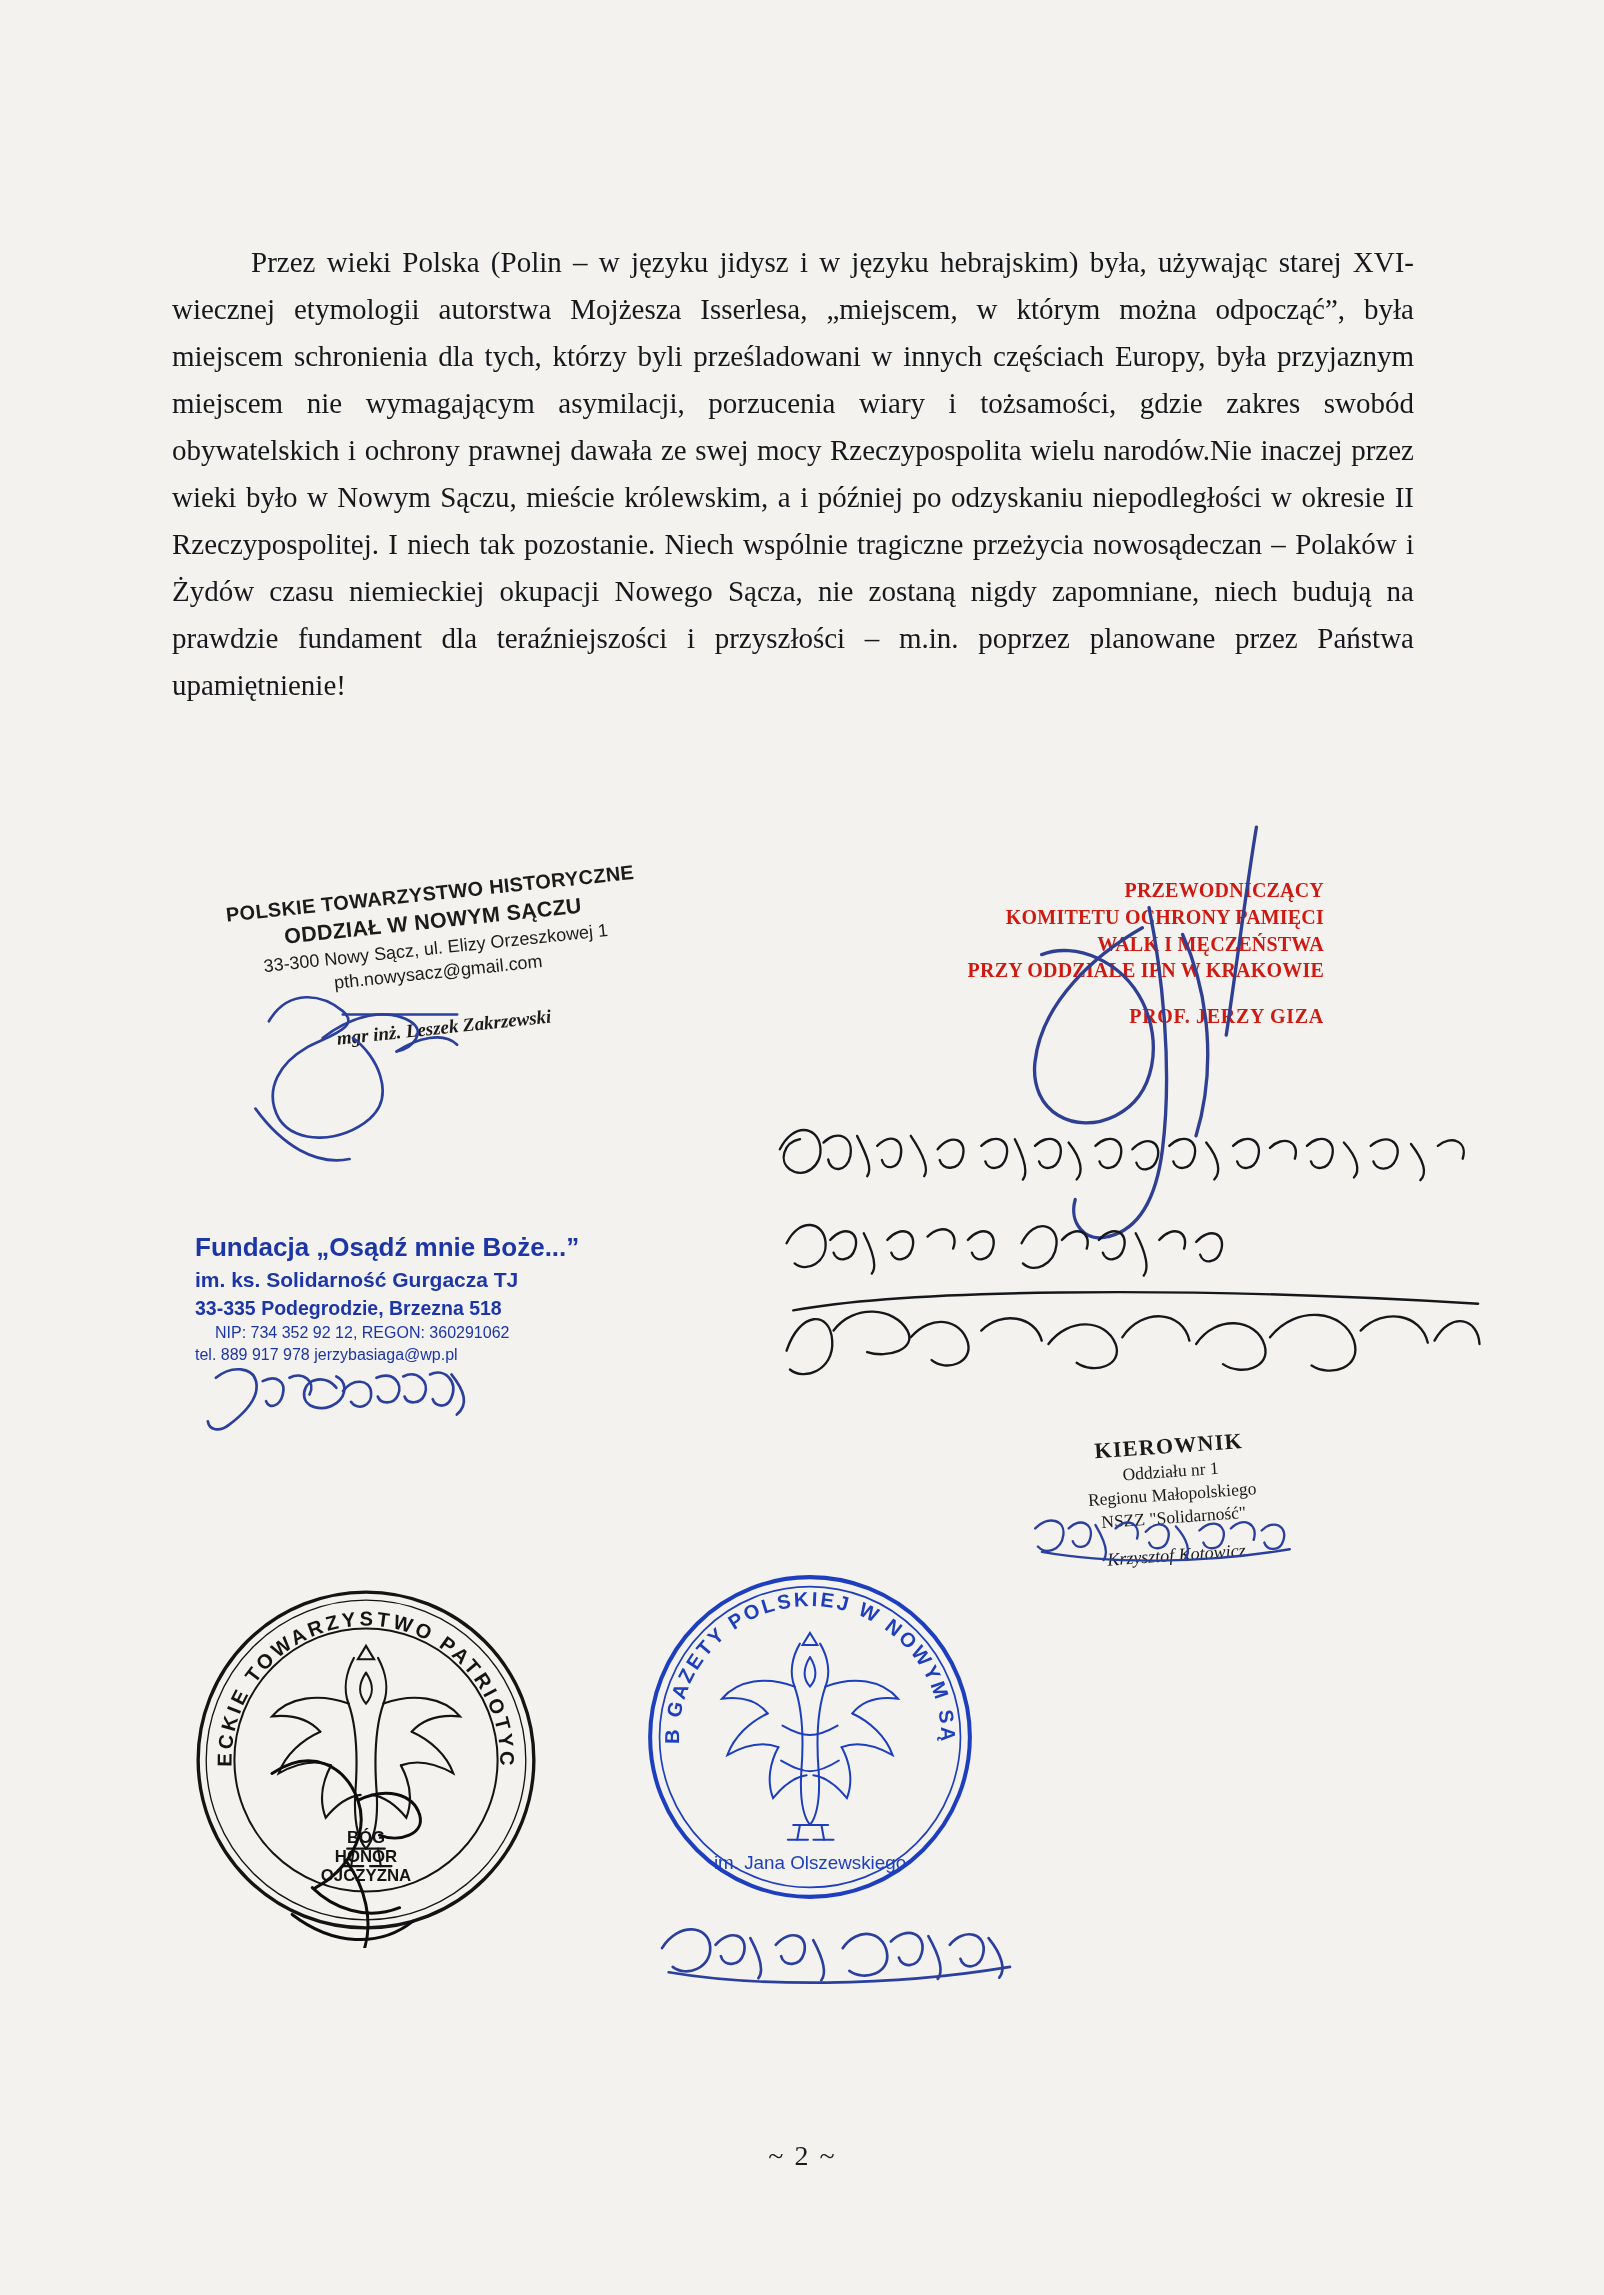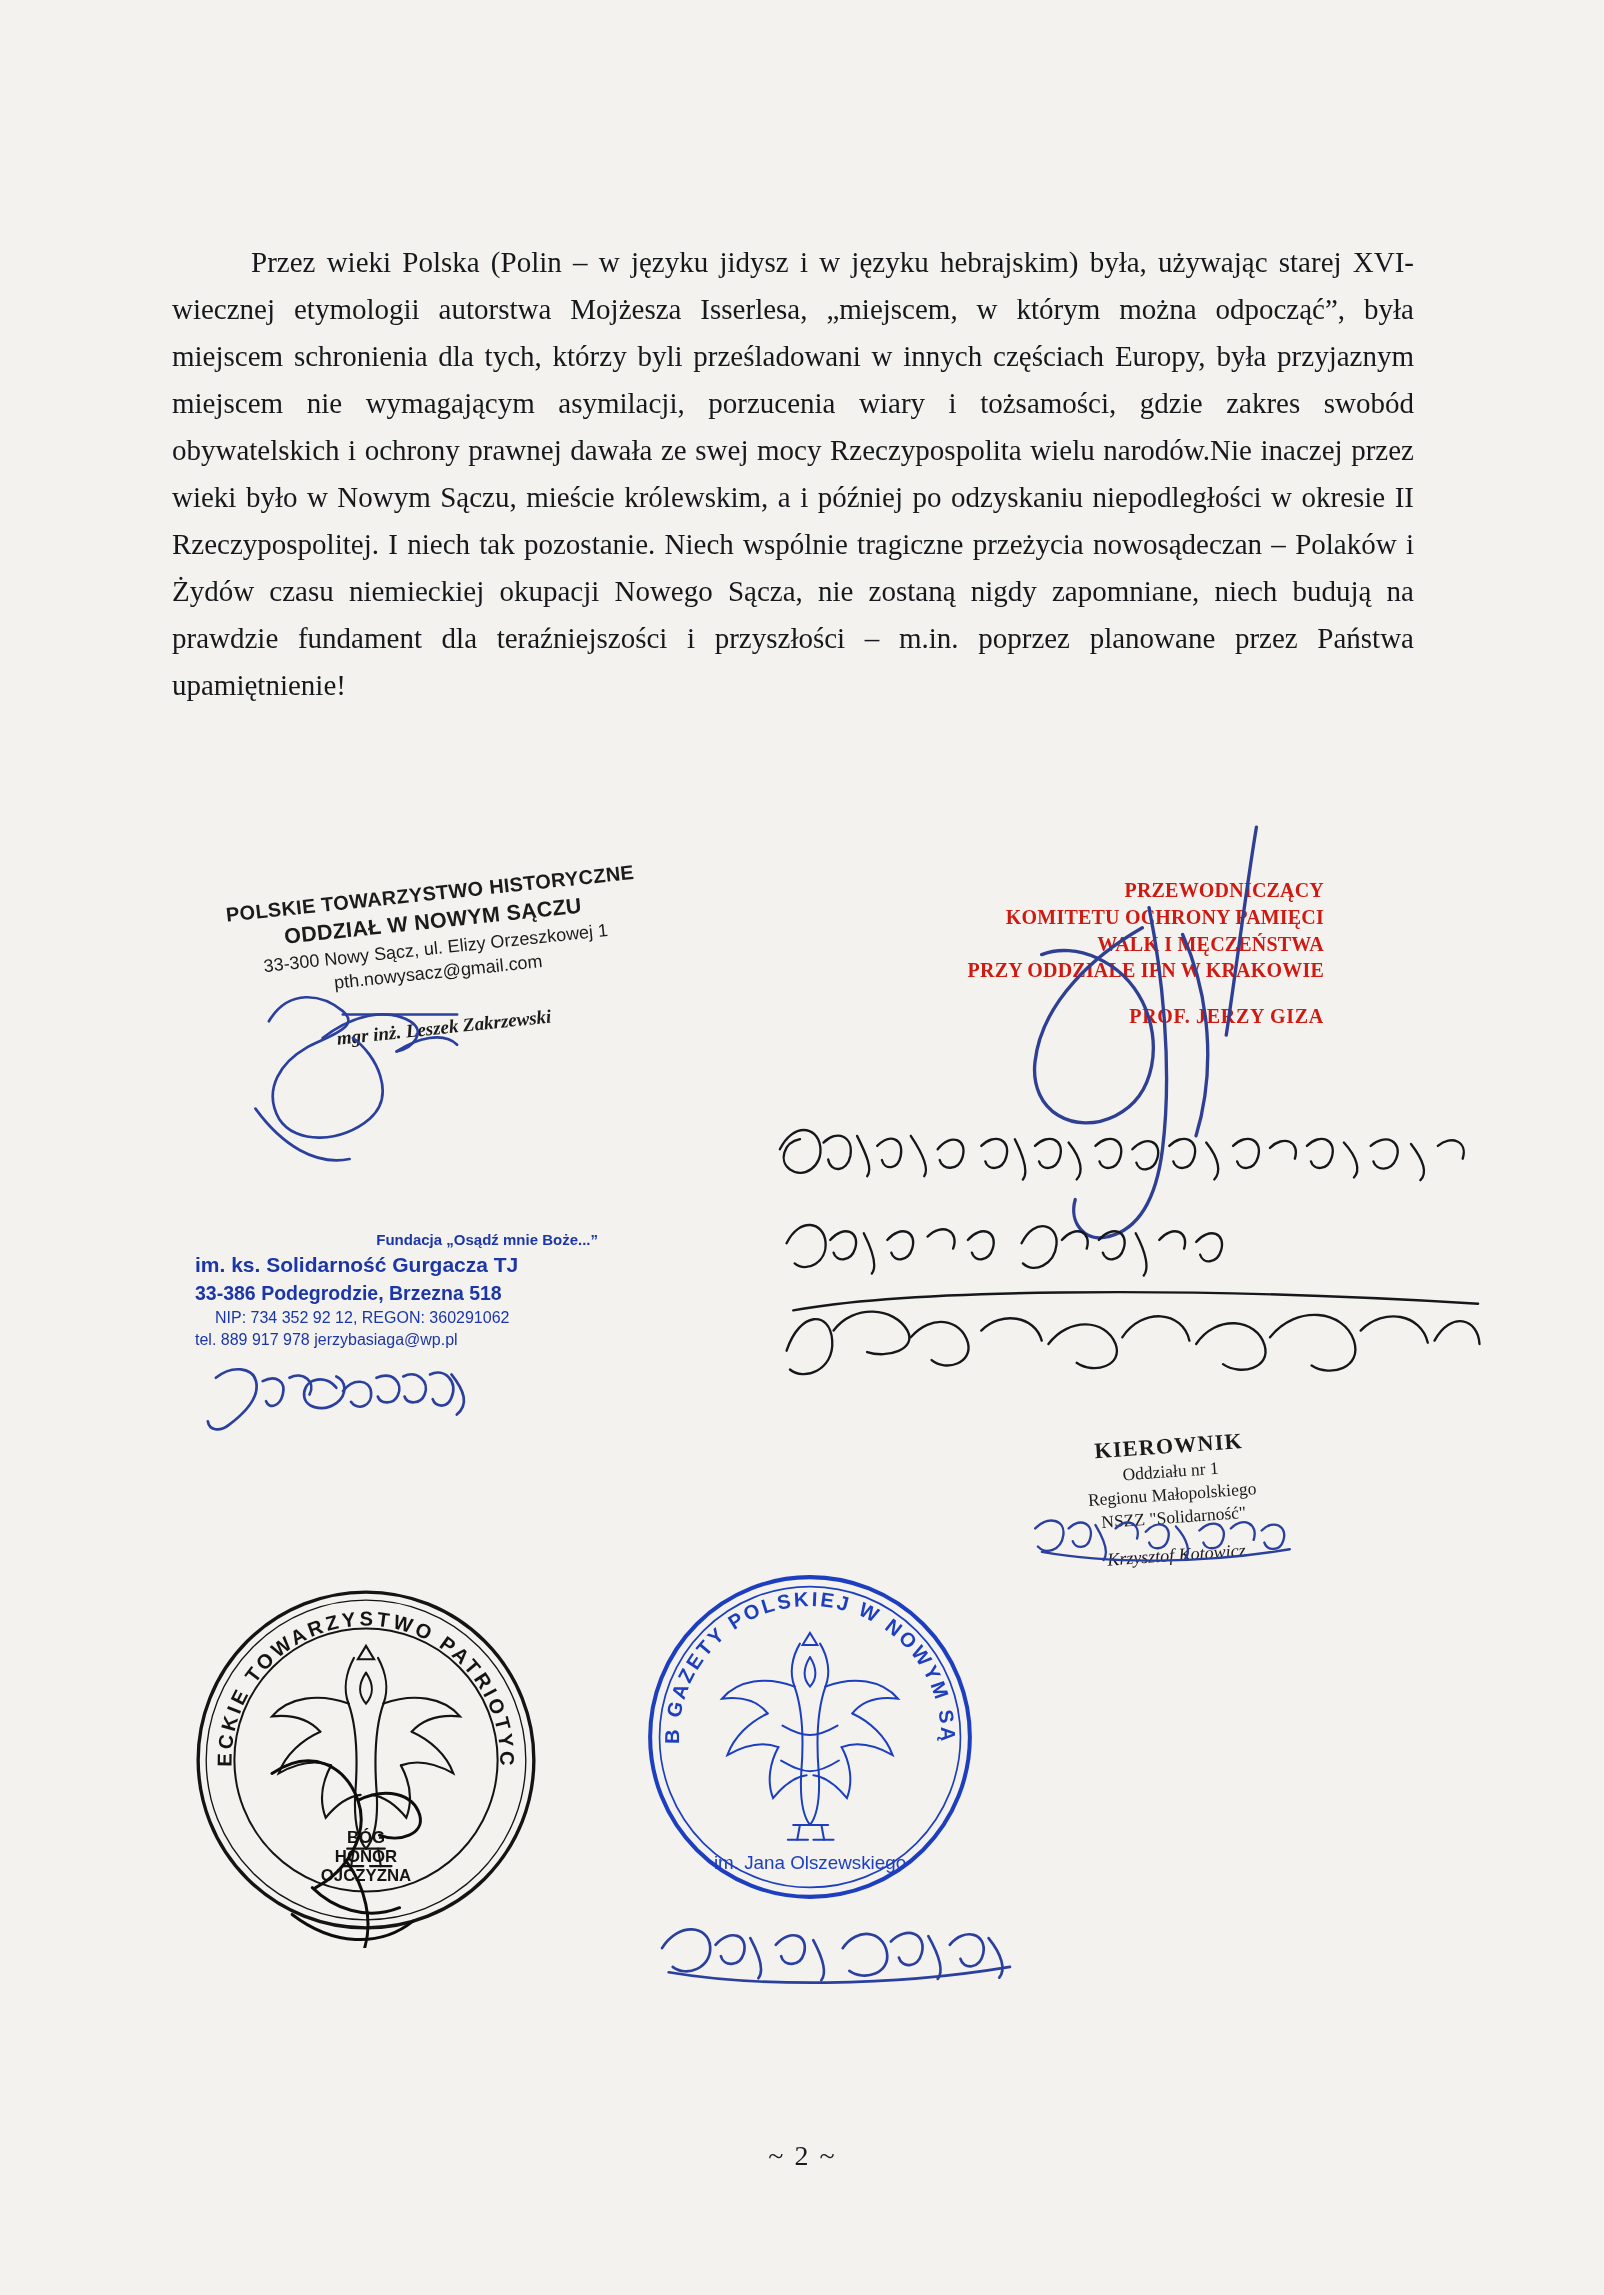--- a/index.html
+++ b/index.html
@@ -85,21 +85,21 @@
   .stamp-red .name { margin-top: 19px; font-size: 20px; letter-spacing: 0.7px; }
   
   .stamp-gurgacz {
     left: 195px;
     top: 1230px;
     width: 403px;
     color: #1c36a8;
     font-family: "Liberation Sans", sans-serif;
     line-height: 1.38;
   }
-  .stamp-gurgacz .g1 { font-size: 15px; font-weight: bold; text-align: right; }
+  .stamp-gurgacz .g1 { font-size: 26px; font-weight: bold; }
   .stamp-gurgacz .g2 { font-size: 21px; font-weight: bold; }
   .stamp-gurgacz .g3 { font-size: 19.5px; font-weight: bold; }
   .stamp-gurgacz .g4 { font-size: 16px; margin-left: 20px; }
   .stamp-gurgacz .g5 { font-size: 16px; }
   .sig-basiaga {
     left: 202px;
     top: 1351px;
     width: 282px;
     height: 87px;
     color: #2b3f9e;
@@ -213,21 +213,21 @@
       <path d="M300 190 C230 230, 150 300, 140 390 C132 465, 200 500, 260 470 C320 440, 330 360, 300 300 C270 240, 200 210, 150 230"></path>
       <path d="M310 160 C330 260, 345 400, 330 520 C320 600, 290 640, 250 650"></path>
       <path d="M250 650 C215 660, 190 630, 200 595"></path>
       <path d="M360 200 C400 290, 410 400, 380 500"></path>
     </g>
   </svg>
 
   <div class="mark stamp-gurgacz">
     <div class="g1">Fundacja „Osądź mnie Boże...”</div>
     <div class="g2">im. ks. Solidarność Gurgacza TJ</div>
-    <div class="g3">33-386 Podegrodzie, Brzezna 518</div>
+    <div class="g3">33-335 Podegrodzie, Brzezna 518</div>
     <div class="g4">NIP: 734 352 92 12, REGON: 360291062</div>
     <div class="g5">tel. 889 917 978   jerzybasiaga@wp.pl</div>
   </div>
 
   <svg class="mark sig-basiaga" viewBox="0 0 420 130" aria-hidden="true">
     <g fill="none" stroke="#2b3f9e" stroke-width="4" stroke-linecap="round">
       <path d="M20 40 C45 20, 75 25, 80 45 C86 70, 60 95, 40 110 C25 122, 10 118, 8 105"></path>
       <path d="M90 45 C110 35, 125 45, 120 65 C116 82, 100 88, 95 75"></path>
       <path d="M130 40 C150 30, 170 45, 160 65"></path>
       <path d="M200 55 C185 35, 155 40, 152 62 C149 85, 180 92, 200 78 C218 64, 214 44, 200 38"></path>

